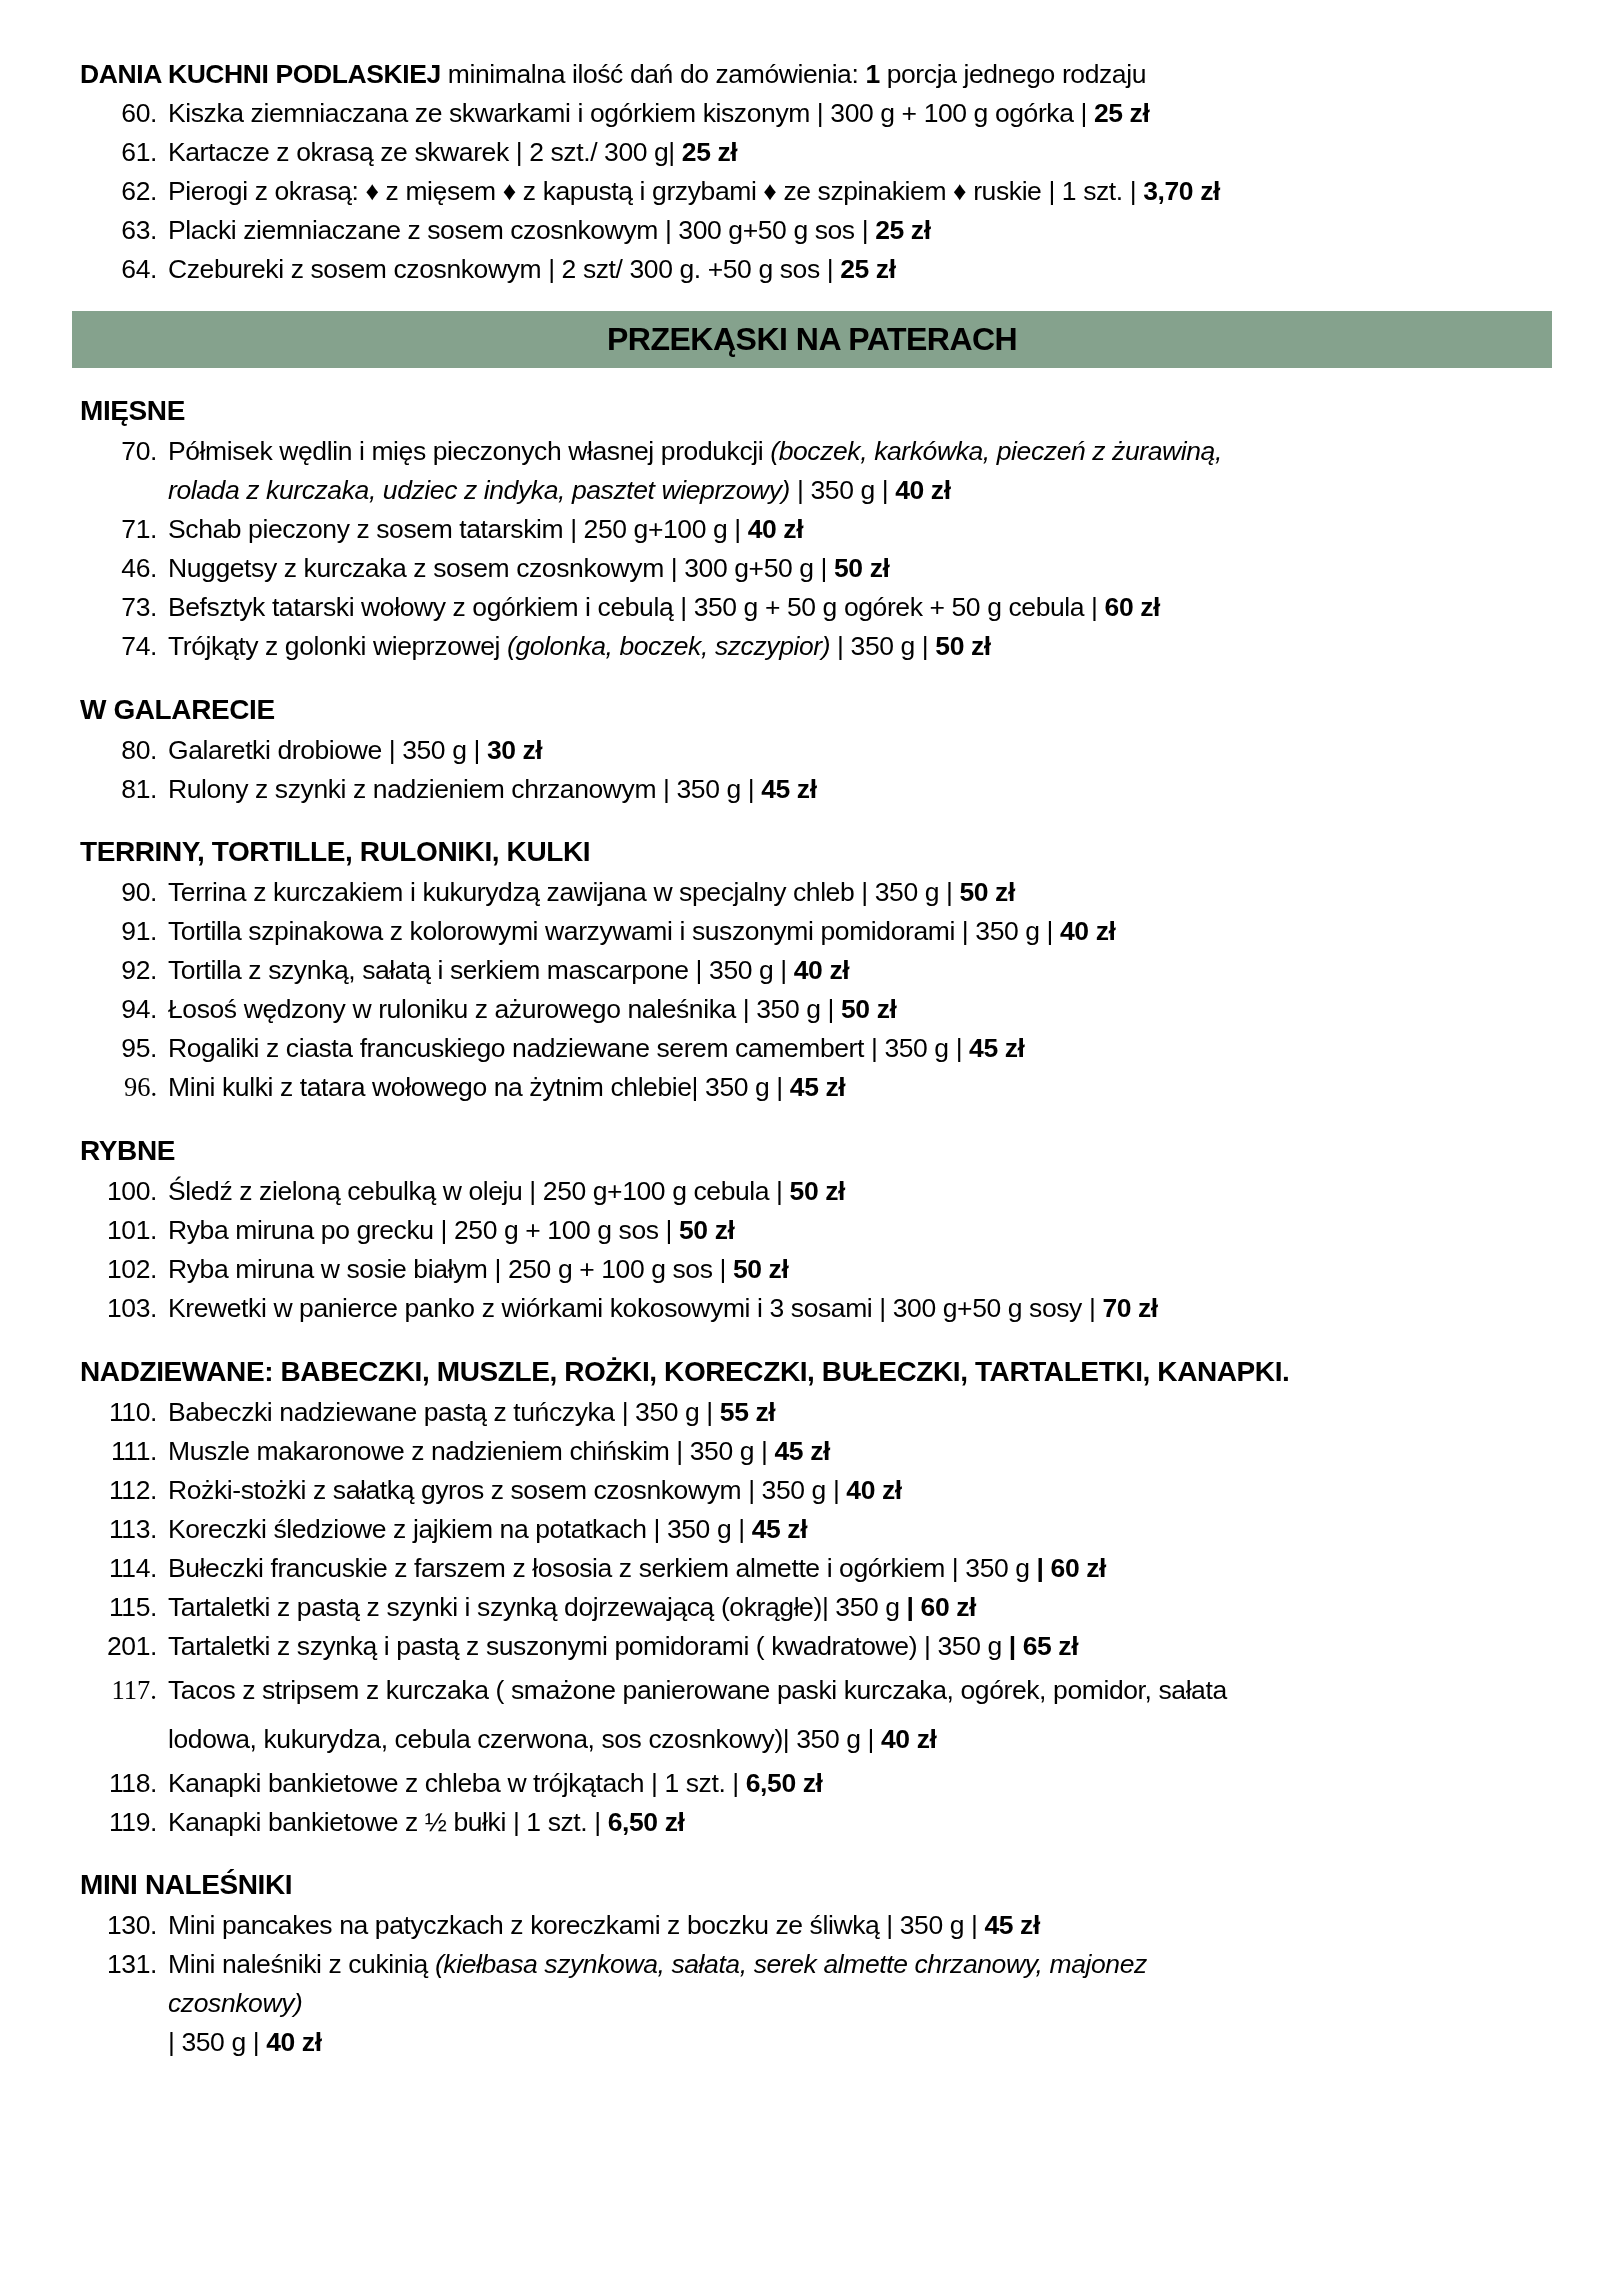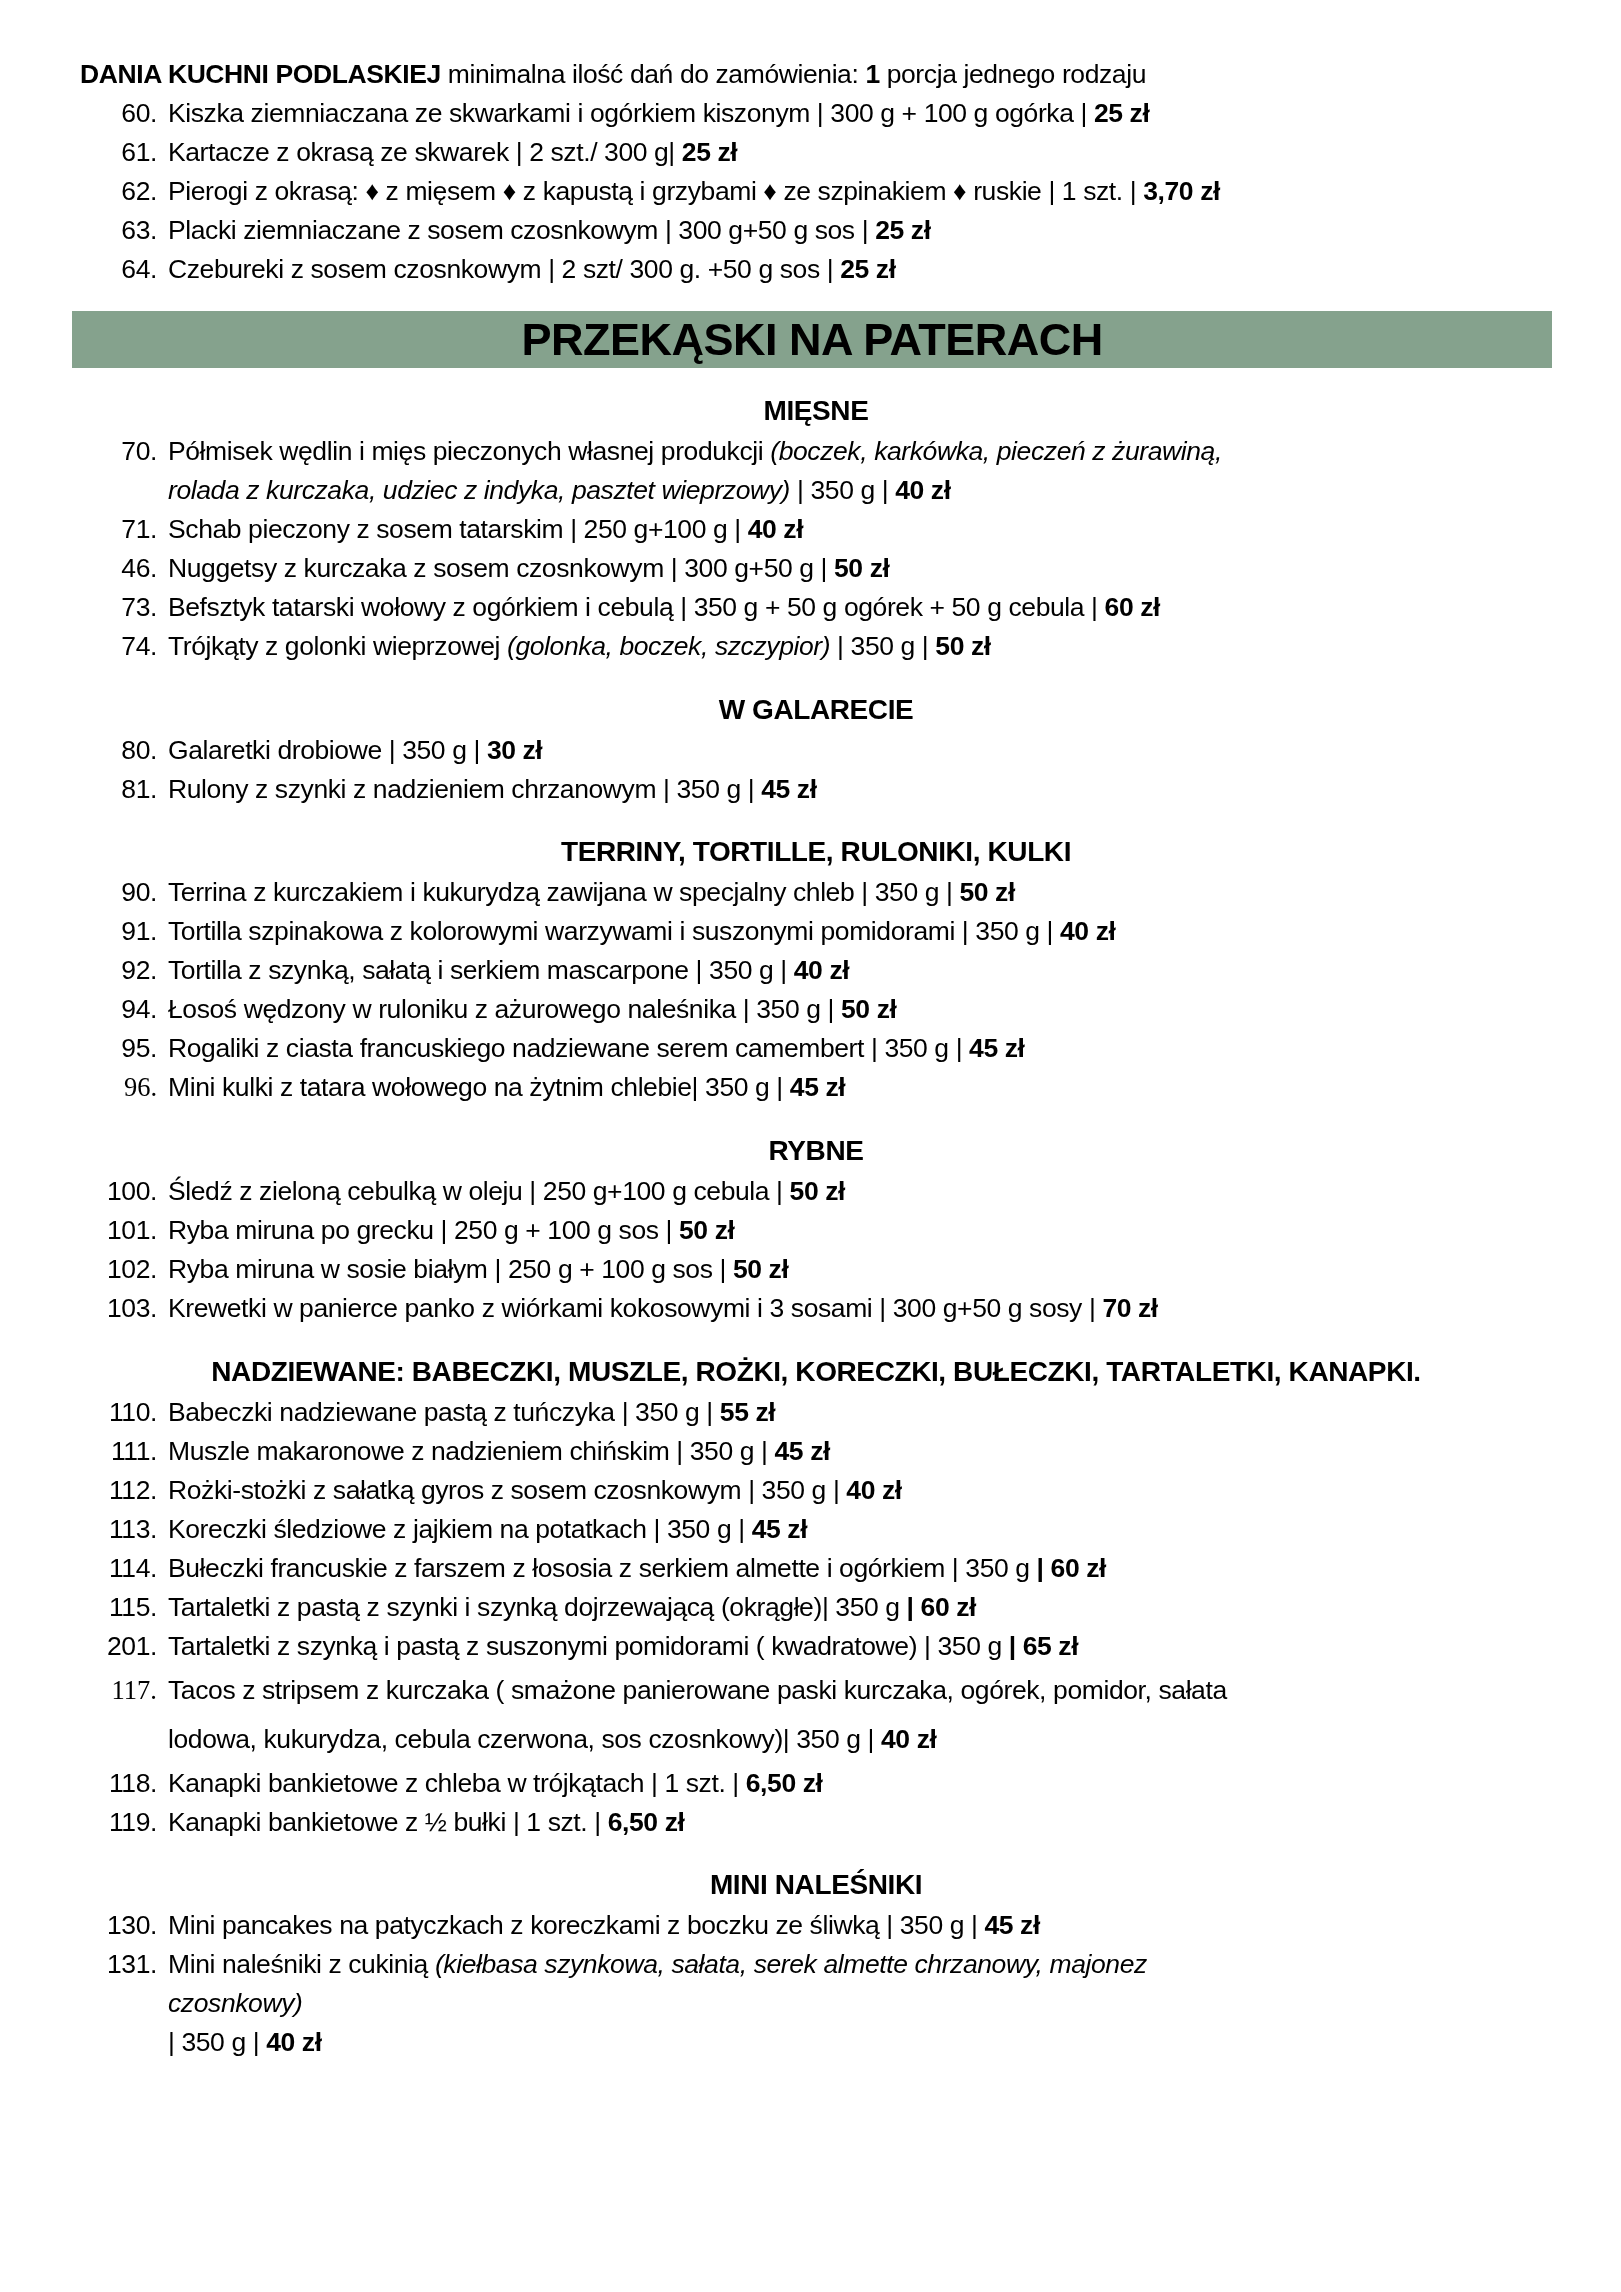--- a/index.html
+++ b/index.html
@@ -7,26 +7,26 @@
     width:1621px;height:2293px;overflow:hidden;color:#000;
     font-family:"Liberation Sans","DejaVu Sans",sans-serif;
     -webkit-font-smoothing:antialiased;
   }
   .page{padding:55px 69px 0 80px;font-size:26.5px;letter-spacing:-0.4px;}
   .intro{line-height:39px;margin:0;}
   .item{position:relative;padding-left:88px;line-height:39px;}
   .item.tall{line-height:49px;}
   .num{position:absolute;left:1px;top:0;width:76px;text-align:right;}
   .num.serif{font-family:"Liberation Serif","DejaVu Serif",serif;letter-spacing:0;}
-  .sec-title{font-weight:bold;font-size:28px;line-height:43px;margin:21.6px 0 0 0;letter-spacing:-0.4px;text-align:center;}
+  .sec-title{font-weight:bold;font-size:28px;line-height:43px;margin:21.6px 0 0 0;letter-spacing:-0.4px;}
   .section{margin:0;}
   .section.gap-lg .sec-title{margin-top:49px;}
   .banner{
     margin-top:21.6px;margin-left:-7.8px;height:57px;line-height:57px;
-    background:#85A28D;text-align:center;font-weight:bold;font-size:45px;letter-spacing:-0.5px;
+    background:#85A28D;text-align:center;font-weight:bold;font-size:32px;letter-spacing:-0.5px;
   }
   .normal{font-weight:normal;font-style:normal;}
   .bold{font-weight:bold;}
   .italic{font-style:italic;}
   .break{display:block;height:0;overflow:hidden;}
 </style>
 </head>
 <body>
 
 <div class="page">

